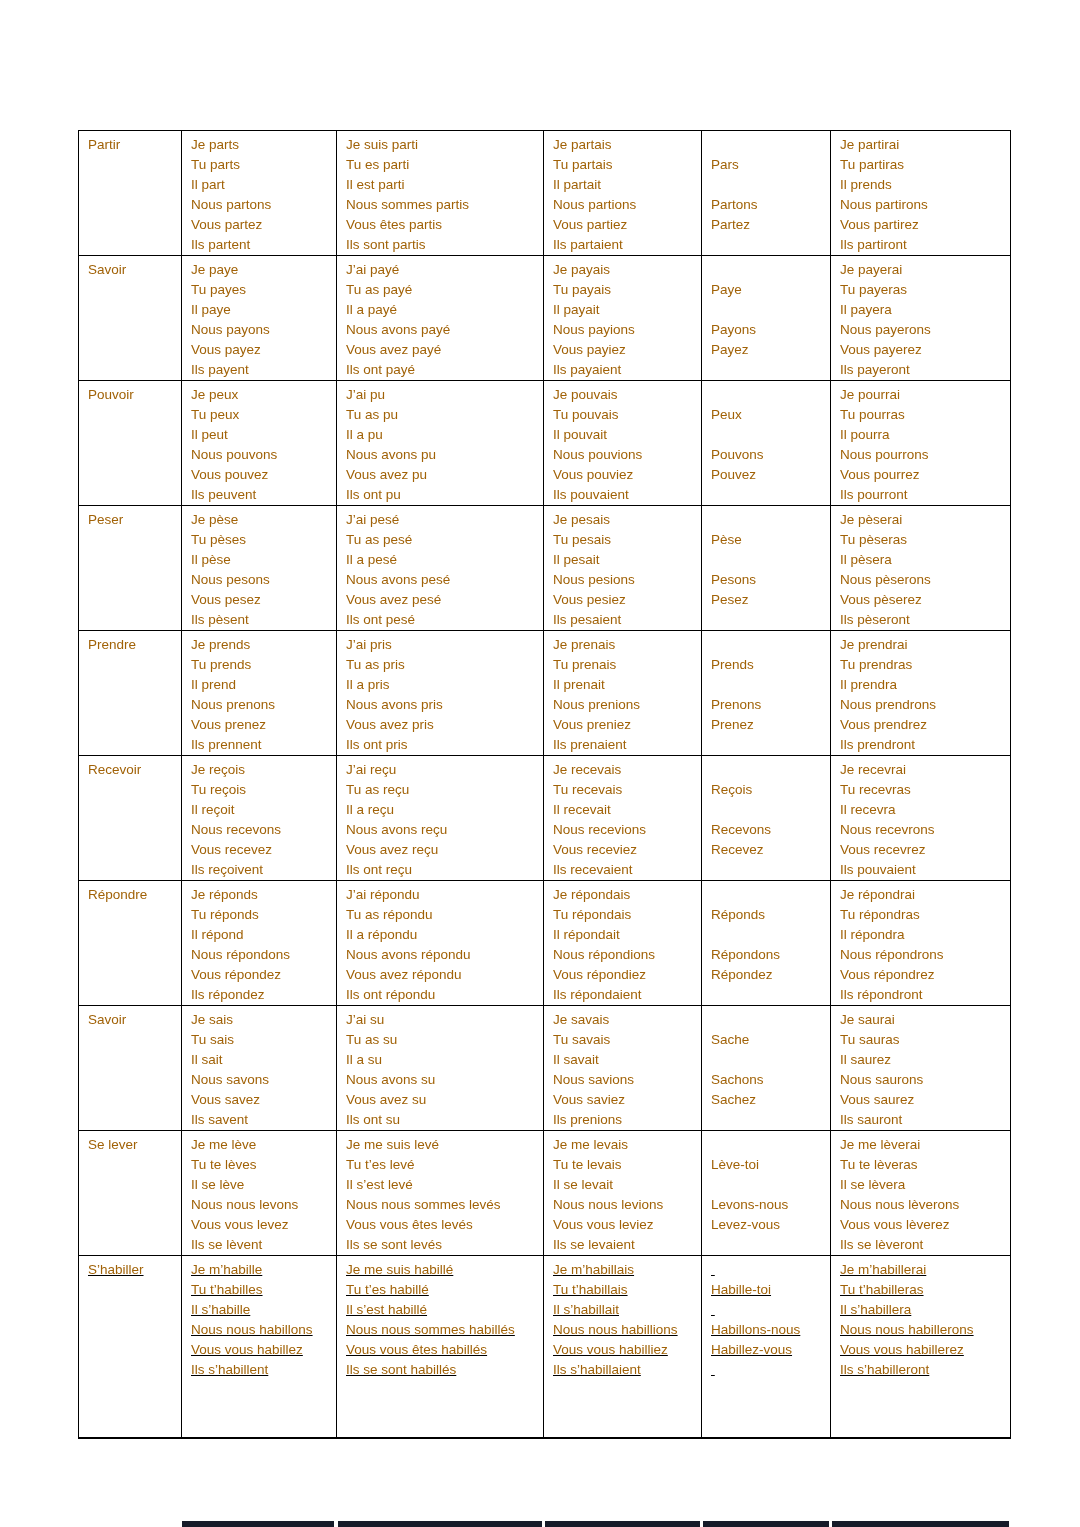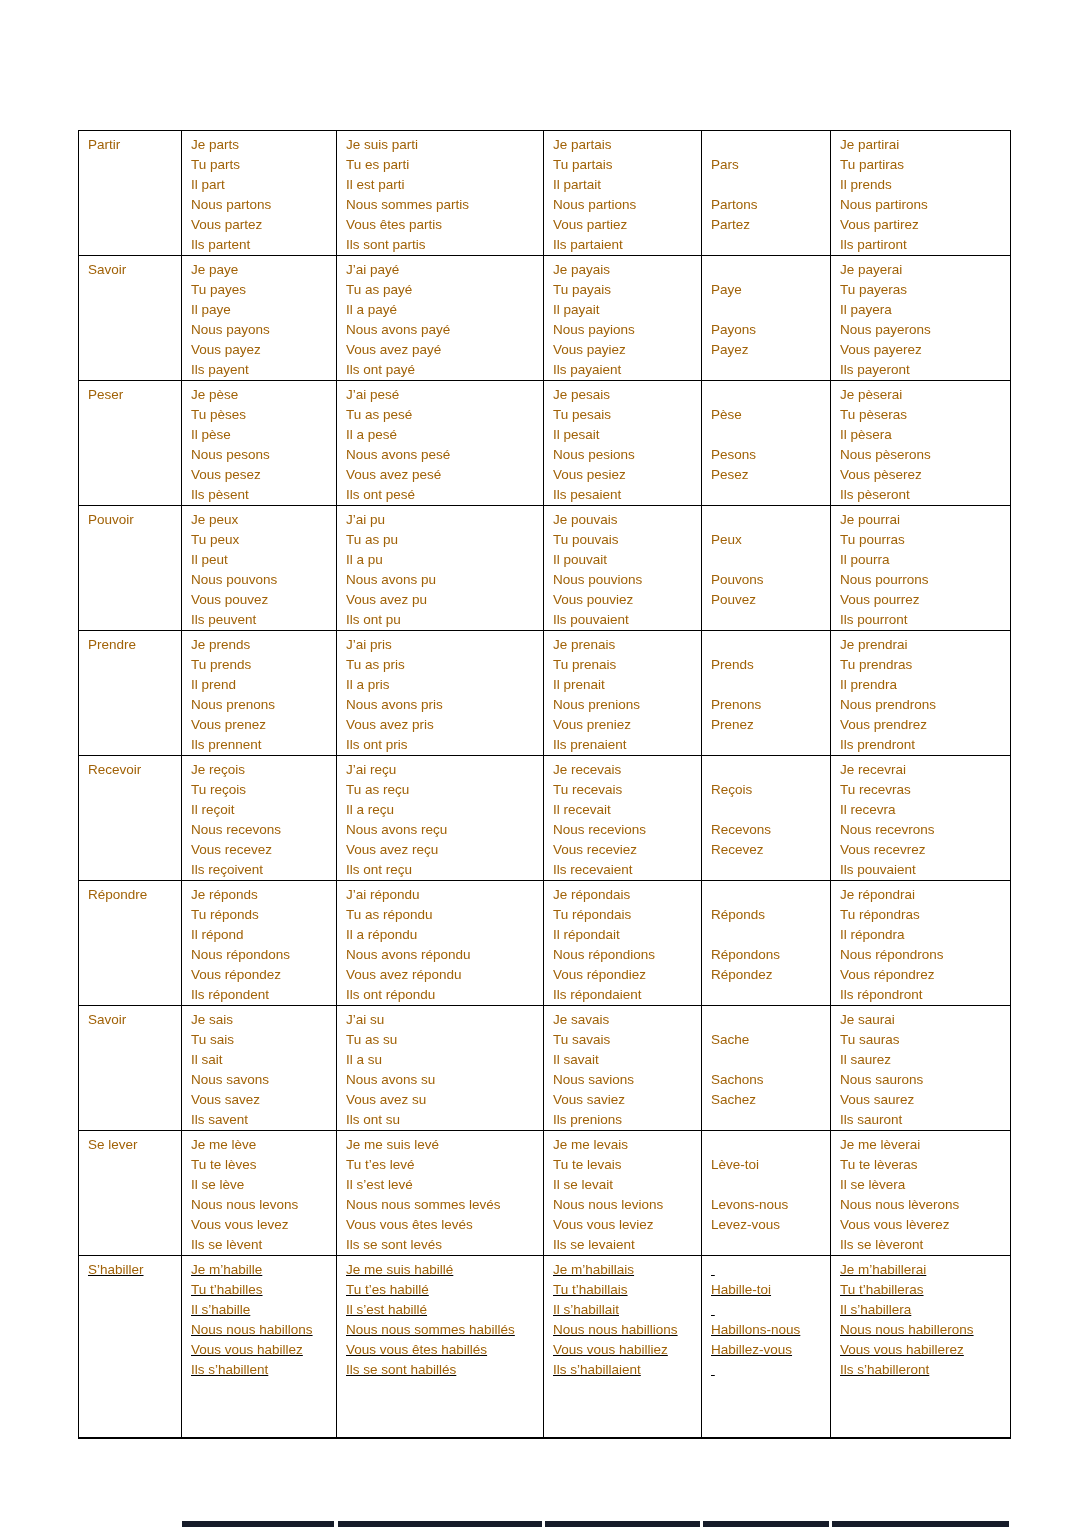--- a/index.html
+++ b/index.html
@@ -136,20 +136,65 @@
             <div class="line">Je payerai</div>
             <div class="line">Tu payeras</div>
             <div class="line">Il payera</div>
             <div class="line">Nous payerons</div>
             <div class="line">Vous payerez</div>
             <div class="line">Ils payeront</div>
           </td>
         </tr>
         <tr>
           <td>
+            <div class="line">Pouvoir</div>
+          </td>
+          <td>
+            <div class="line">Je peux</div>
+            <div class="line">Tu peux</div>
+            <div class="line">Il peut</div>
+            <div class="line">Nous pouvons</div>
+            <div class="line">Vous pouvez</div>
+            <div class="line">Ils peuvent</div>
+          </td>
+          <td>
+            <div class="line">J’ai pu</div>
+            <div class="line">Tu as pu</div>
+            <div class="line">Il a pu</div>
+            <div class="line">Nous avons pu</div>
+            <div class="line">Vous avez pu</div>
+            <div class="line">Ils ont pu</div>
+          </td>
+          <td>
+            <div class="line">Je pouvais</div>
+            <div class="line">Tu pouvais</div>
+            <div class="line">Il pouvait</div>
+            <div class="line">Nous pouvions</div>
+            <div class="line">Vous pouviez</div>
+            <div class="line">Ils pouvaient</div>
+          </td>
+          <td>
+            <div class="line">&nbsp;</div>
+            <div class="line">Peux</div>
+            <div class="line">&nbsp;</div>
+            <div class="line">Pouvons</div>
+            <div class="line">Pouvez</div>
+            <div class="line">&nbsp;</div>
+          </td>
+          <td>
+            <div class="line">Je pourrai</div>
+            <div class="line">Tu pourras</div>
+            <div class="line">Il pourra</div>
+            <div class="line">Nous pourrons</div>
+            <div class="line">Vous pourrez</div>
+            <div class="line">Ils pourront</div>
+          </td>
+        </tr>
+        <tr>
+          <td>
             <div class="line">Peser</div>
           </td>
           <td>
             <div class="line">Je pèse</div>
             <div class="line">Tu pèses</div>
             <div class="line">Il pèse</div>
             <div class="line">Nous pesons</div>
             <div class="line">Vous pesez</div>
             <div class="line">Ils pèsent</div>
           </td>
@@ -181,65 +226,20 @@
             <div class="line">Je pèserai</div>
             <div class="line">Tu pèseras</div>
             <div class="line">Il pèsera</div>
             <div class="line">Nous pèserons</div>
             <div class="line">Vous pèserez</div>
             <div class="line">Ils pèseront</div>
           </td>
         </tr>
         <tr>
           <td>
-            <div class="line">Pouvoir</div>
-          </td>
-          <td>
-            <div class="line">Je peux</div>
-            <div class="line">Tu peux</div>
-            <div class="line">Il peut</div>
-            <div class="line">Nous pouvons</div>
-            <div class="line">Vous pouvez</div>
-            <div class="line">Ils peuvent</div>
-          </td>
-          <td>
-            <div class="line">J’ai pu</div>
-            <div class="line">Tu as pu</div>
-            <div class="line">Il a pu</div>
-            <div class="line">Nous avons pu</div>
-            <div class="line">Vous avez pu</div>
-            <div class="line">Ils ont pu</div>
-          </td>
-          <td>
-            <div class="line">Je pouvais</div>
-            <div class="line">Tu pouvais</div>
-            <div class="line">Il pouvait</div>
-            <div class="line">Nous pouvions</div>
-            <div class="line">Vous pouviez</div>
-            <div class="line">Ils pouvaient</div>
-          </td>
-          <td>
-            <div class="line">&nbsp;</div>
-            <div class="line">Peux</div>
-            <div class="line">&nbsp;</div>
-            <div class="line">Pouvons</div>
-            <div class="line">Pouvez</div>
-            <div class="line">&nbsp;</div>
-          </td>
-          <td>
-            <div class="line">Je pourrai</div>
-            <div class="line">Tu pourras</div>
-            <div class="line">Il pourra</div>
-            <div class="line">Nous pourrons</div>
-            <div class="line">Vous pourrez</div>
-            <div class="line">Ils pourront</div>
-          </td>
-        </tr>
-        <tr>
-          <td>
             <div class="line">Prendre</div>
           </td>
           <td>
             <div class="line">Je prends</div>
             <div class="line">Tu prends</div>
             <div class="line">Il prend</div>
             <div class="line">Nous prenons</div>
             <div class="line">Vous prenez</div>
             <div class="line">Ils prennent</div>
           </td>
@@ -324,21 +324,21 @@
         <tr>
           <td>
             <div class="line">Répondre</div>
           </td>
           <td>
             <div class="line">Je réponds</div>
             <div class="line">Tu réponds</div>
             <div class="line">Il répond</div>
             <div class="line">Nous répondons</div>
             <div class="line">Vous répondez</div>
-            <div class="line">Ils répondent</div>
+            <div class="line">Ils répondez</div>
           </td>
           <td>
             <div class="line">J’ai répondu</div>
             <div class="line">Tu as répondu</div>
             <div class="line">Il a répondu</div>
             <div class="line">Nous avons répondu</div>
             <div class="line">Vous avez répondu</div>
             <div class="line">Ils ont répondu</div>
           </td>
           <td>

